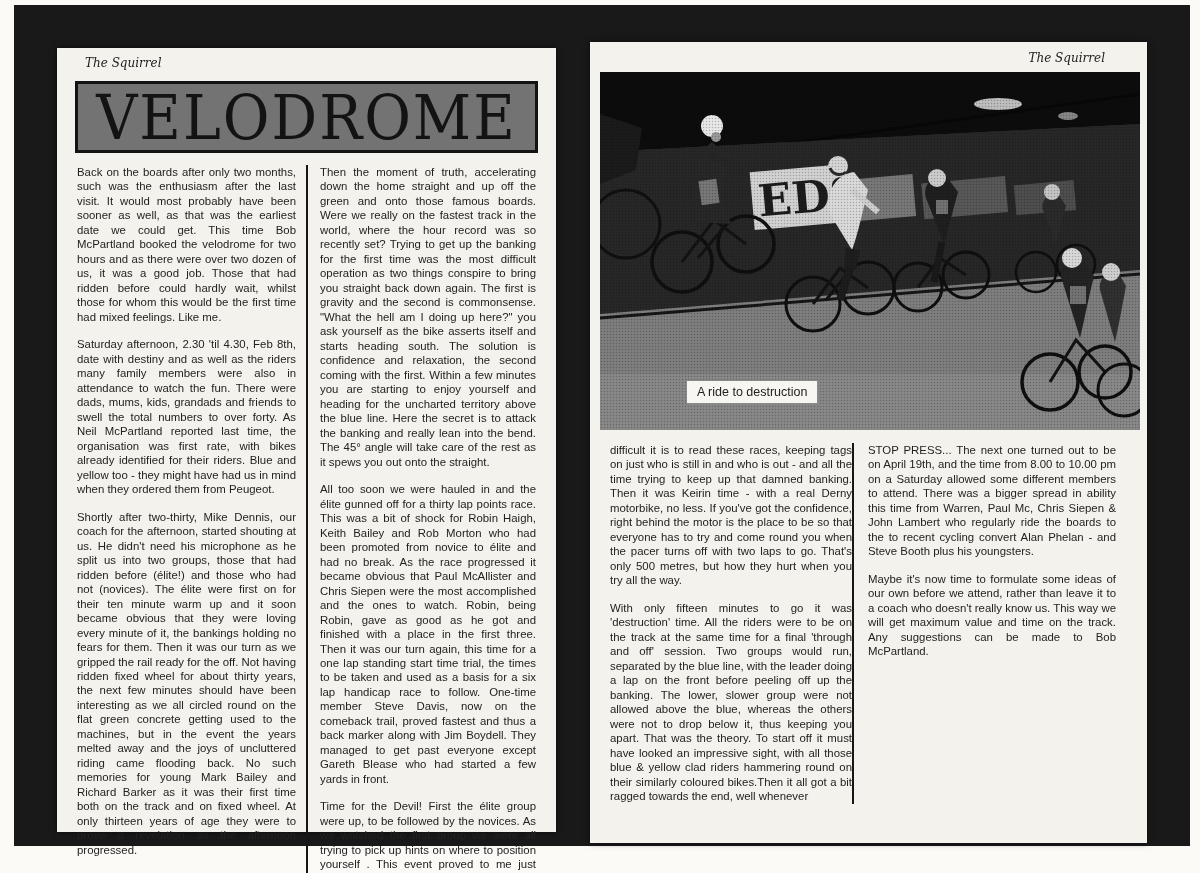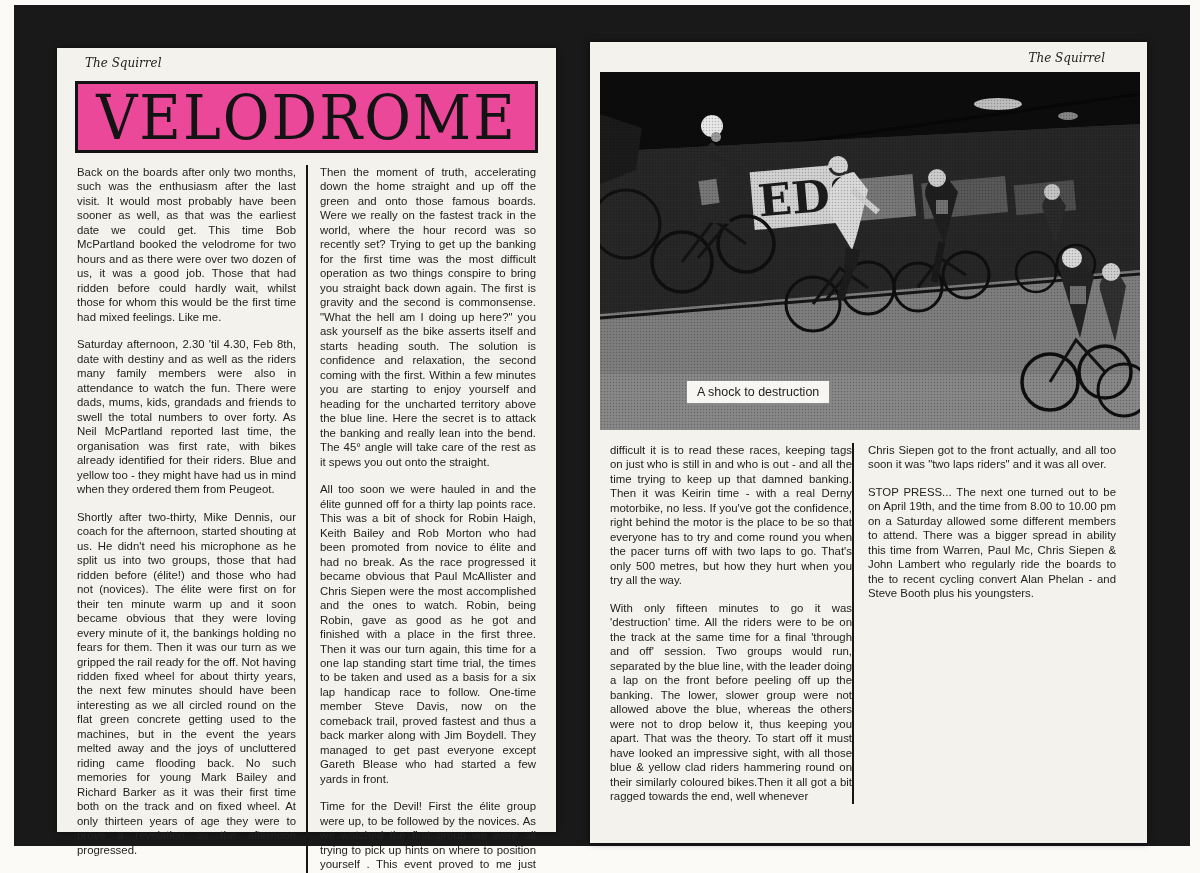--- a/index.html
+++ b/index.html
@@ -22,21 +22,21 @@
   .masthead{
     font-family:"DejaVu Serif", serif;font-style:italic;
     font-size:12px;color:#202020;
   }
   .masthead.left{margin:8px 0 0 28px;}
   .masthead.right{text-align:right;margin:9px 42px 0 0;}
 
   .title-box{
     margin:11px 18px 0 18px;border:3px solid #131313;
     height:66px;display:flex;align-items:center;justify-content:center;
-    background:#ec4899;
+    background:#737373;
   }
   .title-text{
     font-family:"DejaVu Serif", serif;font-weight:400;
     font-size:57px;letter-spacing:2px;line-height:1;
     transform:scaleY(1.08);color:#131313;white-space:nowrap;
   }
 
   .columns{display:flex;margin:12px 20px 0 20px;}
   .col{
     text-align:justify;font-size:11.4px;line-height:1.27;color:#222;
@@ -170,26 +170,26 @@
         <path d="M462,208 C458,194 470,184 482,186 L494,204 C488,228 484,250 480,266 Z" fill="#242424"></path>
         <rect x="470" y="214" width="16" height="18" fill="#b4b4b4" opacity="0.55"></rect>
         <circle cx="472" cy="186" r="10" fill="#d9d9d9"></circle>
         <path d="M500,218 C498,206 508,198 518,200 L526,214 C522,236 518,256 515,270 Z" fill="#313131"></path>
         <circle cx="511" cy="200" r="9" fill="#cfcfcf"></circle>
         <circle cx="524" cy="318" r="26" fill="none" stroke="#0f0f0f" stroke-width="3"></circle>
       </g>
 
       <rect x="0" y="0" width="540" height="358" fill="url(#ht)" opacity="0.24"></rect>
     </svg>
-    <div class="photo-caption">A shock to destruction</div>
+    <div class="photo-caption">A ride to destruction</div>
   </div>
 
   <div class="columns-r">
     <div class="col pr-col1">
       <p>difficult it is to read these races, keeping tags on just who is still in and who is out - and all the time trying to keep up that damned banking. Then it was Keirin time - with a real Derny motorbike, no less. If you've got the confidence, right behind the motor is the place to be so that everyone has to try and come round you when the pacer turns off with two laps to go. That's only 500 metres, but how they hurt when you try all the way.</p>
       <p>With only fifteen minutes to go it was 'destruction' time. All the riders were to be on the track at the same time for a final 'through and off' session. Two groups would run, separated by the blue line, with the leader doing a lap on the front before peeling off up the banking. The lower, slower group were not allowed above the blue, whereas the others were not to drop below it, thus keeping you apart. That was the theory. To start off it must have looked an impressive sight, with all those blue &amp; yellow clad riders hammering round on their similarly coloured bikes.Then it all got a bit ragged towards the end, well whenever</p>
     </div>
     <div class="col pr-col2">
-      <p>Chris Siepen got to the front actually, and all too soon it was "two laps riders" and it was all over.</p>
       <p><span class="bold">STOP PRESS</span><span>... The next one turned out to be on April 19th, and the time from 8.00 to 10.00 pm on a Saturday allowed some different members to attend. There was a bigger spread in ability this time from Warren, Paul Mc, Chris Siepen &amp; John Lambert who regularly ride the boards to the to recent cycling convert Alan Phelan - and Steve Booth plus his youngsters.</span></p>
+      <p>Maybe it's now time to formulate some ideas of our own before we attend, rather than leave it to a coach who doesn't really know us. This way we will get maximum value and time on the track. Any suggestions can be made to Bob McPartland.</p>
     </div>
   </div>
 </div>
 
 </body></html>

